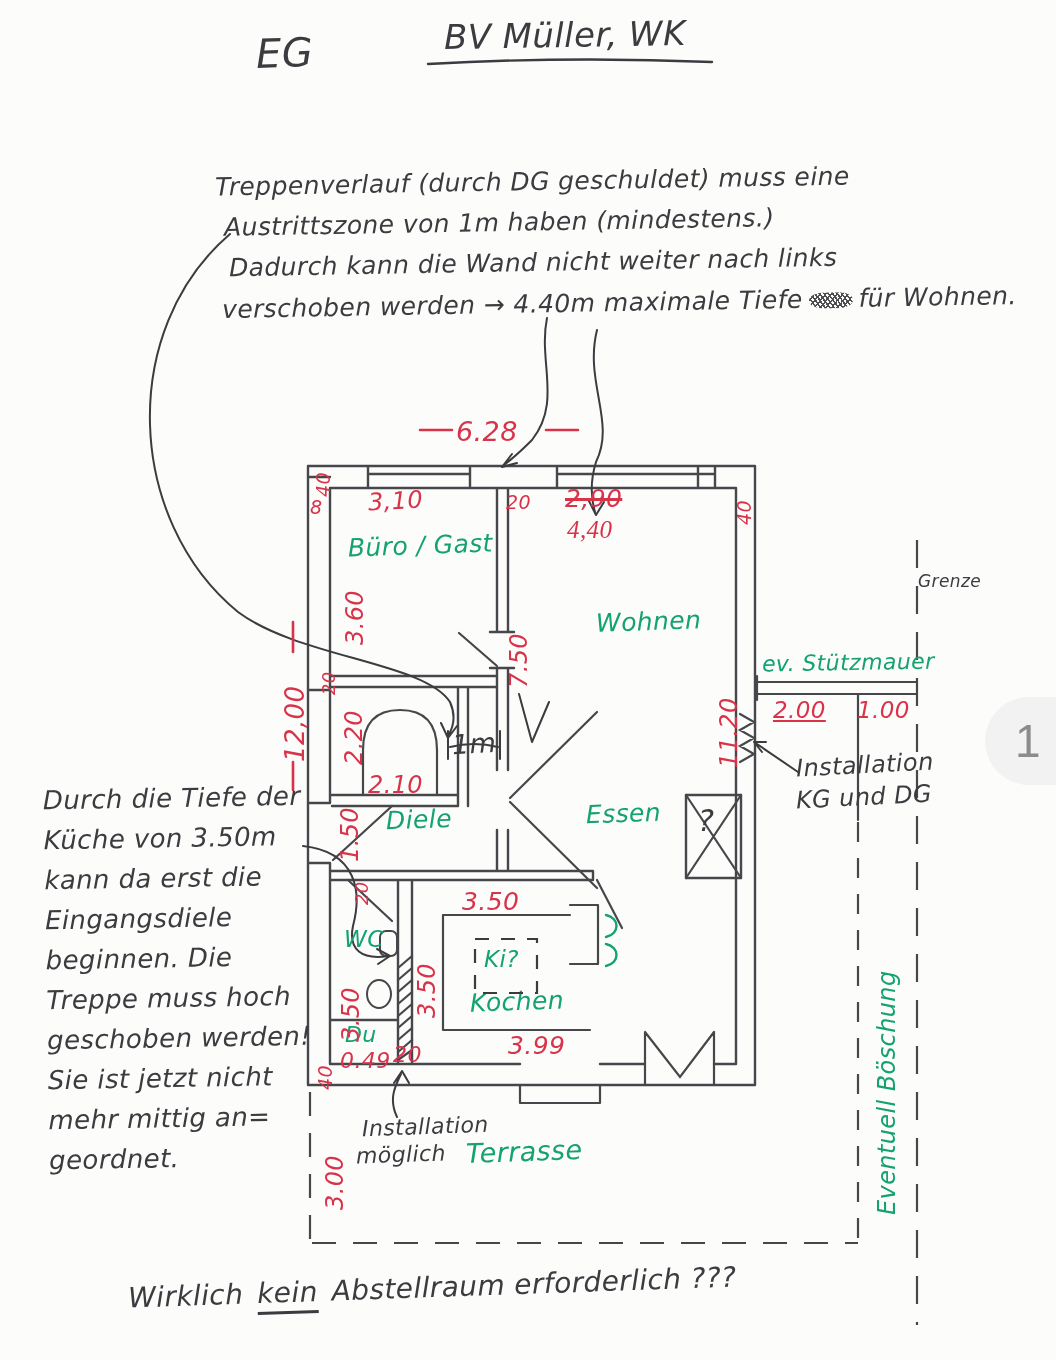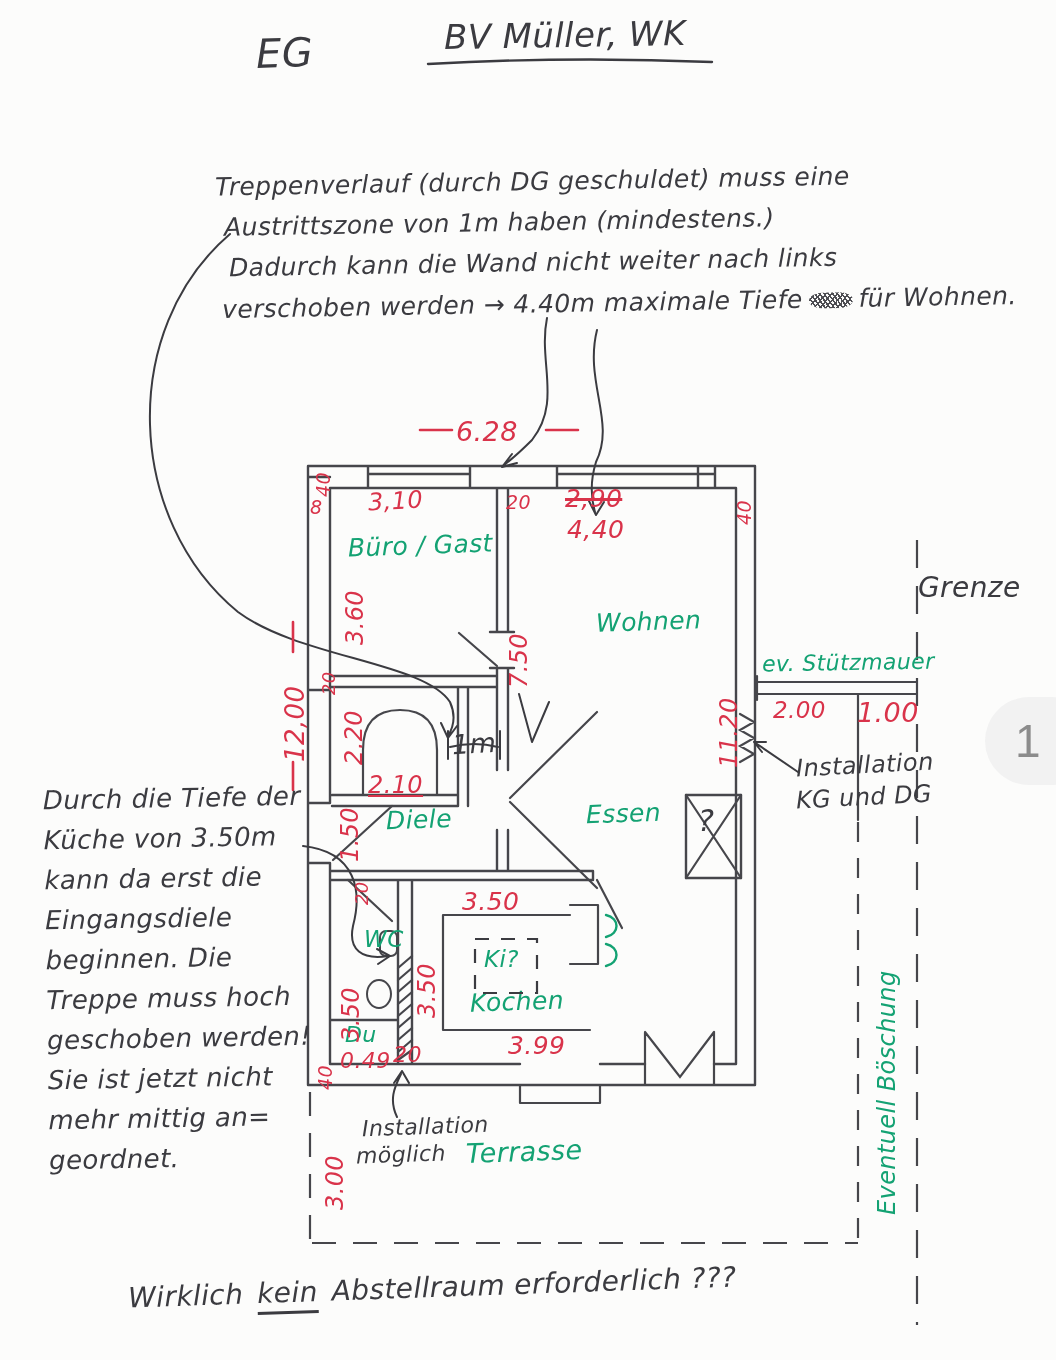--- a/index.html
+++ b/index.html
@@ -122,66 +122,66 @@
     <div class="hw ink note-line" style="position:static;font-size:26px;line-height:40px;">mehr mittig an=</div>
     <div class="hw ink note-line" style="position:static;font-size:26px;line-height:40px;">geordnet.</div>
   </div>
 
   <div class="hw ink label r2" style="left:128px;top:1272px;font-size:28px;"><span>Wirklich</span><span class="emph" style="margin:0 14px;">kein</span><span>Abstellraum erforderlich ???</span></div>
 
   <div class="hw green label r2" style="left:348px;top:532px;font-size:25px;">Büro / Gast</div>
   <div class="hw green label r2" style="left:596px;top:608px;font-size:25px;">Wohnen</div>
   <div class="hw green label r2" style="left:586px;top:800px;font-size:25px;">Essen</div>
   <div class="hw green label r2" style="left:386px;top:806px;font-size:25px;">Diele</div>
-  <div class="hw green label" style="left:344px;top:926px;font-size:23px;margin-left:20px;">WC</div>
+  <div class="hw green label" style="left:344px;top:926px;font-size:23px;">WC</div>
   <div class="hw green label" style="left:345px;top:1022px;font-size:22px;">Du</div>
   <div class="hw green label r2" style="left:470px;top:988px;font-size:25px;">Kochen</div>
   <div class="hw green label" style="left:484px;top:946px;font-size:23px;">Ki?</div>
   <div class="hw green label r2" style="left:466px;top:1136px;font-size:27px;">Terrasse</div>
 
   <svg class="label" style="position:absolute;left:472px;top:936px;" width="68" height="60">
     <rect x="3" y="3" width="62" height="54" fill="none" stroke="#3b3b40" stroke-width="2.2" stroke-dasharray="14 12"></rect>
   </svg>
 
-  <div class="hw ink label" style="left:918px;top:572px;font-size:28px;text-align:right;">Grenze</div>
+  <div class="hw ink label" style="left:918px;top:572px;font-size:17px;text-align:right;">Grenze</div>
   <div class="hw green label r1" style="left:762px;top:650px;font-size:22px;">ev. Stützmauer</div>
   <div class="hw green label v" style="left:874px;top:1215px;font-size:24px;">Eventuell Böschung</div>
 
   <div class="hw ink label r2" style="left:362px;top:1114px;font-size:22px;">Installation</div>
   <div class="hw ink label r2" style="left:356px;top:1142px;font-size:22px;">möglich</div>
   <div class="hw ink label r3" style="left:796px;top:752px;font-size:24px;">Installation</div>
   <div class="hw ink label r3" style="left:796px;top:784px;font-size:24px;">KG und DG</div>
   <div class="hw ink label r3" style="left:452px;top:728px;font-size:27px;">1m</div>
   <div class="hw ink label" style="left:698px;top:804px;font-size:30px;">?</div>
 
   <div class="hw red label" style="left:456px;top:416px;font-size:27px;">6.28</div>
   <div class="hw red label v" style="left:281px;top:762px;font-size:26px;">12,00</div>
   <div class="hw red label r3" style="left:368px;top:488px;font-size:24px;">3,10</div>
   <div class="hw red label" style="left:506px;top:492px;font-size:19px;">20</div>
   <div class="hw red label struck" style="left:565px;top:485px;font-size:25px;">2,90</div>
-  <div class="hw red label" style="left:567px;top:516px;font-size:25px;">4,40</div>
+  <div class="hw red label" style="left:567px;top:516px;font-size:25px;font-family:Liberation Serif, serif;">4,40</div>
   <div class="hw red label v" style="left:734px;top:525px;font-size:19px;">40</div>
   <div class="hw red label v" style="left:313px;top:497px;font-size:19px;">40</div>
   <div class="hw red label" style="left:310px;top:497px;font-size:19px;">8</div>
   <div class="hw red label v" style="left:342px;top:645px;font-size:24px;">3.60</div>
   <div class="hw red label v" style="left:506px;top:688px;font-size:24px;">7.50</div>
   <div class="hw red label v" style="left:319px;top:695px;font-size:18px;">20</div>
   <div class="hw red label v" style="left:341px;top:765px;font-size:24px;">2.20</div>
-  <div class="hw red label" style="left:368px;top:772px;font-size:24px;text-decoration:underline;">2.10</div>
+  <div class="hw red label" style="left:368px;top:772px;font-size:24px;">2.10</div>
   <div class="hw red label v" style="left:337px;top:862px;font-size:24px;">1.50</div>
   <div class="hw red label v" style="left:352px;top:905px;font-size:18px;">20</div>
   <div class="hw red label v" style="left:338px;top:1042px;font-size:24px;">3.50</div>
   <div class="hw red label v" style="left:414px;top:1018px;font-size:24px;">3.50</div>
   <div class="hw red label" style="left:462px;top:888px;font-size:25px;">3.50</div>
   <div class="hw red label" style="left:340px;top:1048px;font-size:22px;">0.49</div>
   <div class="hw red label" style="left:393px;top:1042px;font-size:22px;">20</div>
   <div class="hw red label" style="left:508px;top:1032px;font-size:25px;">3.99</div>
   <div class="hw red label v" style="left:315px;top:1090px;font-size:19px;">40</div>
   <div class="hw red label v" style="left:322px;top:1210px;font-size:24px;">3.00</div>
   <div class="hw red label v" style="left:716px;top:768px;font-size:24px;">11.20</div>
-  <div class="hw red label" style="left:773px;top:697px;font-size:23px;">2.00</div>
-  <div class="hw red label" style="left:857px;top:697px;font-size:27px;">1.00</div>
+  <div class="hw red label" style="left:773px;top:697px;font-size:23px;text-decoration:underline;">2.00</div>
+  <div class="hw red label" style="left:857px;top:697px;font-size:23px;">1.00</div>
 
   <div id="page-badge">
     <span>1</span>
   </div>
 
 </div>
 
 </body></html>

